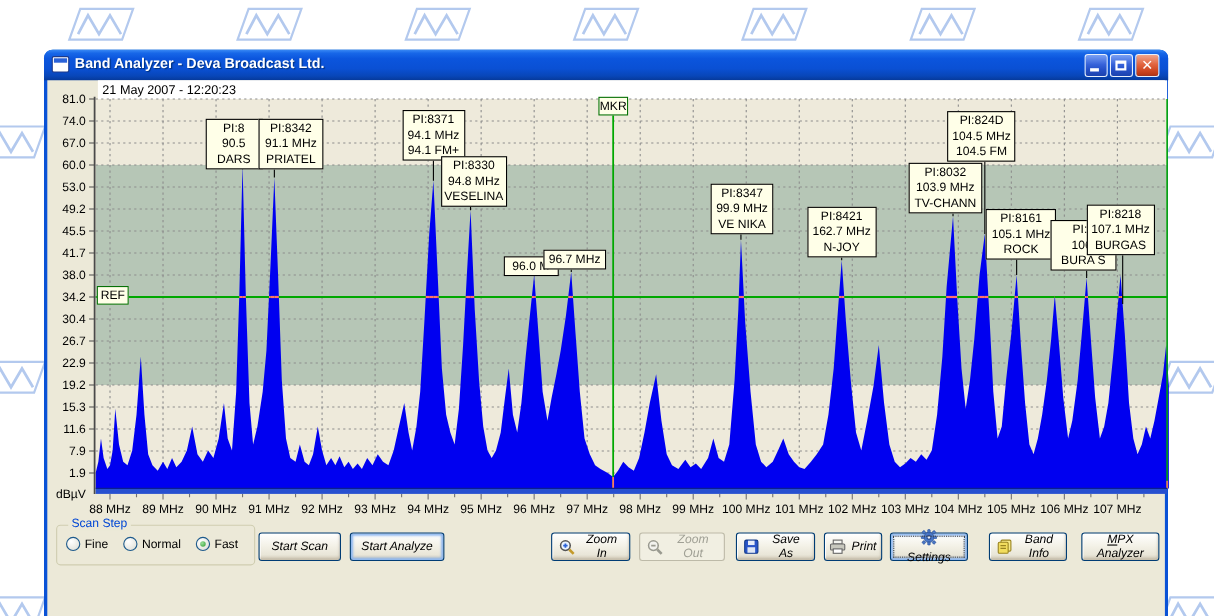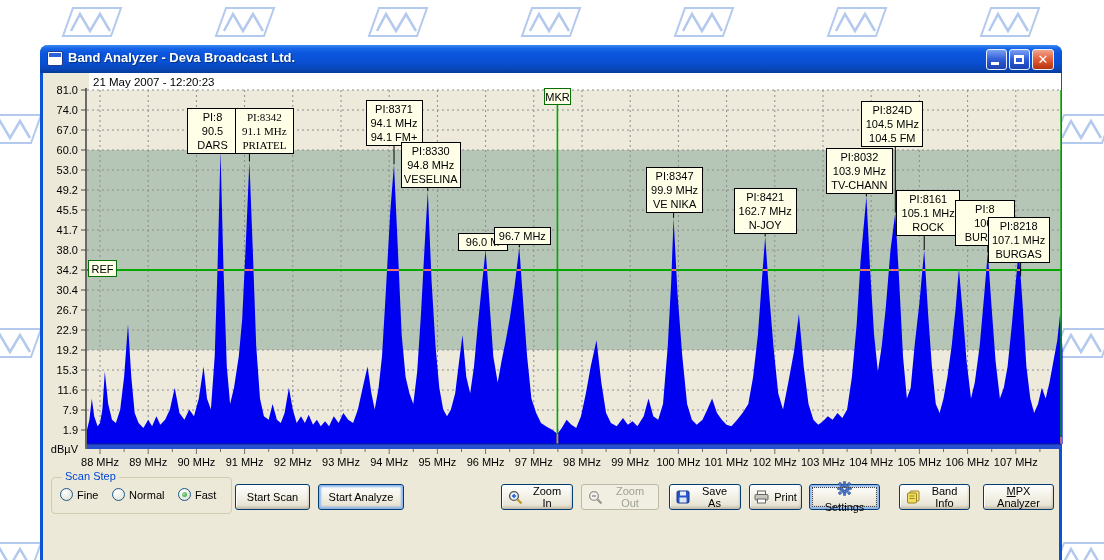--- a/index.html
+++ b/index.html
@@ -47,21 +47,21 @@
   #scan-group-label{position:absolute;left:10px;top:-8px;background:#ece9d8;padding:0 3px;
       color:#0046d5;font-size:11px;}
   .radio-item{position:absolute;top:10px;display:flex;align-items:center;gap:4px;font-size:11px;cursor:pointer;}
   .radio-circle{width:13px;height:13px;border-radius:50%;border:1px solid #1d5a8c;box-sizing:border-box;
       background:radial-gradient(circle at 35% 30%,#ffffff,#dcdcd2);position:relative;}
   .radio-circle.sel::after{content:"";position:absolute;left:3px;top:3px;width:5px;height:5px;border-radius:50%;
       background:radial-gradient(circle at 35% 35%,#9be09b,#2f9c2f);}
   .btn{position:absolute;top:439px;height:26px;z-index:3;display:flex;align-items:center;justify-content:center;
       gap:5px;font-size:11px;color:#000;background:linear-gradient(180deg,#ffffff,#f4f2e8 45%,#e9e6d8 80%,#d8d1bf);
       border:1px solid #003c74;border-radius:3px;box-sizing:border-box;cursor:pointer;
-      box-shadow:inset -1px -2px 2px rgba(160,150,130,.35),inset 1px 1px 0 #fff;}
+      box-shadow:inset -1px -2px 2px rgba(160,150,130,.35),inset 1px 1px 0 #fff;font-style:italic;}
   .btn.focused{box-shadow:inset 0 0 2px 2px #8fb8f0,inset -1px -2px 2px rgba(160,150,130,.3);}
   .btn.dotted{outline:1px dotted #444;outline-offset:-4px;}
   .btn.disabled{color:#a0a095;border-color:#bdbaa8;background:#f1efe2;box-shadow:none;cursor:default;}
   .btn u{text-decoration:underline;}
   #btn-start-scan{left:192px;width:75px;}
   #btn-start-analyze{left:275px;width:86px;}
   #btn-zoom-in{left:458px;width:72px;}
   #btn-zoom-out{left:538px;width:78px;}
   #btn-save-as{left:626px;width:72px;}
   #btn-print{left:706px;width:53px;}
@@ -475,21 +475,21 @@
 
     <div class="flag-box" id="mkr-box">MKR</div>
     <div class="flag-box" id="ref-box">REF</div>
 
     <div id="station-labels">
         <div class="station-label" style="left: 143.5px; top: 63px; width: 52px; z-index: 2;">
           <div>PI:8</div>
           <div>90.5</div>
           <div>DARS</div>
         </div>
-        <div class="station-label" style="left: 191.92px; top: 63px; width: 59px; z-index: 3; font-family: Liberation Serif, serif;">
+        <div class="station-label" style="left: 191.92px; top: 63px; width: 59px; z-index: 3;">
           <div>PI:8342</div>
           <div>91.1 MHz</div>
           <div>PRIATEL</div>
         </div>
         <div class="station-label" style="left: 322.52px; top: 55px; width: 57px; z-index: 4;">
           <div>PI:8371</div>
           <div>94.1 MHz</div>
           <div>94.1 FM+</div>
         </div>
         <div class="station-label" style="left: 357.76px; top: 97px; width: 60px; z-index: 5;">
@@ -526,21 +526,21 @@
         <div class="station-label" style="left: 853.22px; top: 145px; width: 64px; z-index: 12;">
           <div>PI:8161</div>
           <div>105.1 MHz</div>
           <div>ROCK</div>
         </div>
         <div class="station-label" style="left: 911.844px; top: 155px; width: 60px; z-index: 13;">
           <div>PI:8</div>
           <div>106.</div>
           <div>BURA S</div>
         </div>
-        <div class="station-label" style="left: 944.62px; top: 141px; width: 62px; z-index: 14; margin-top: 31px;">
+        <div class="station-label" style="left: 944.62px; top: 141px; width: 62px; z-index: 14;">
           <div>PI:8218</div>
           <div>107.1 MHz</div>
           <div>BURGAS</div>
         </div>
       </div>
 
     <div id="scan-group">
       <span id="scan-group-label">Scan Step</span>
     <label class="radio-item" style="left: 8px;">
           <span class="radio-circle"></span>

